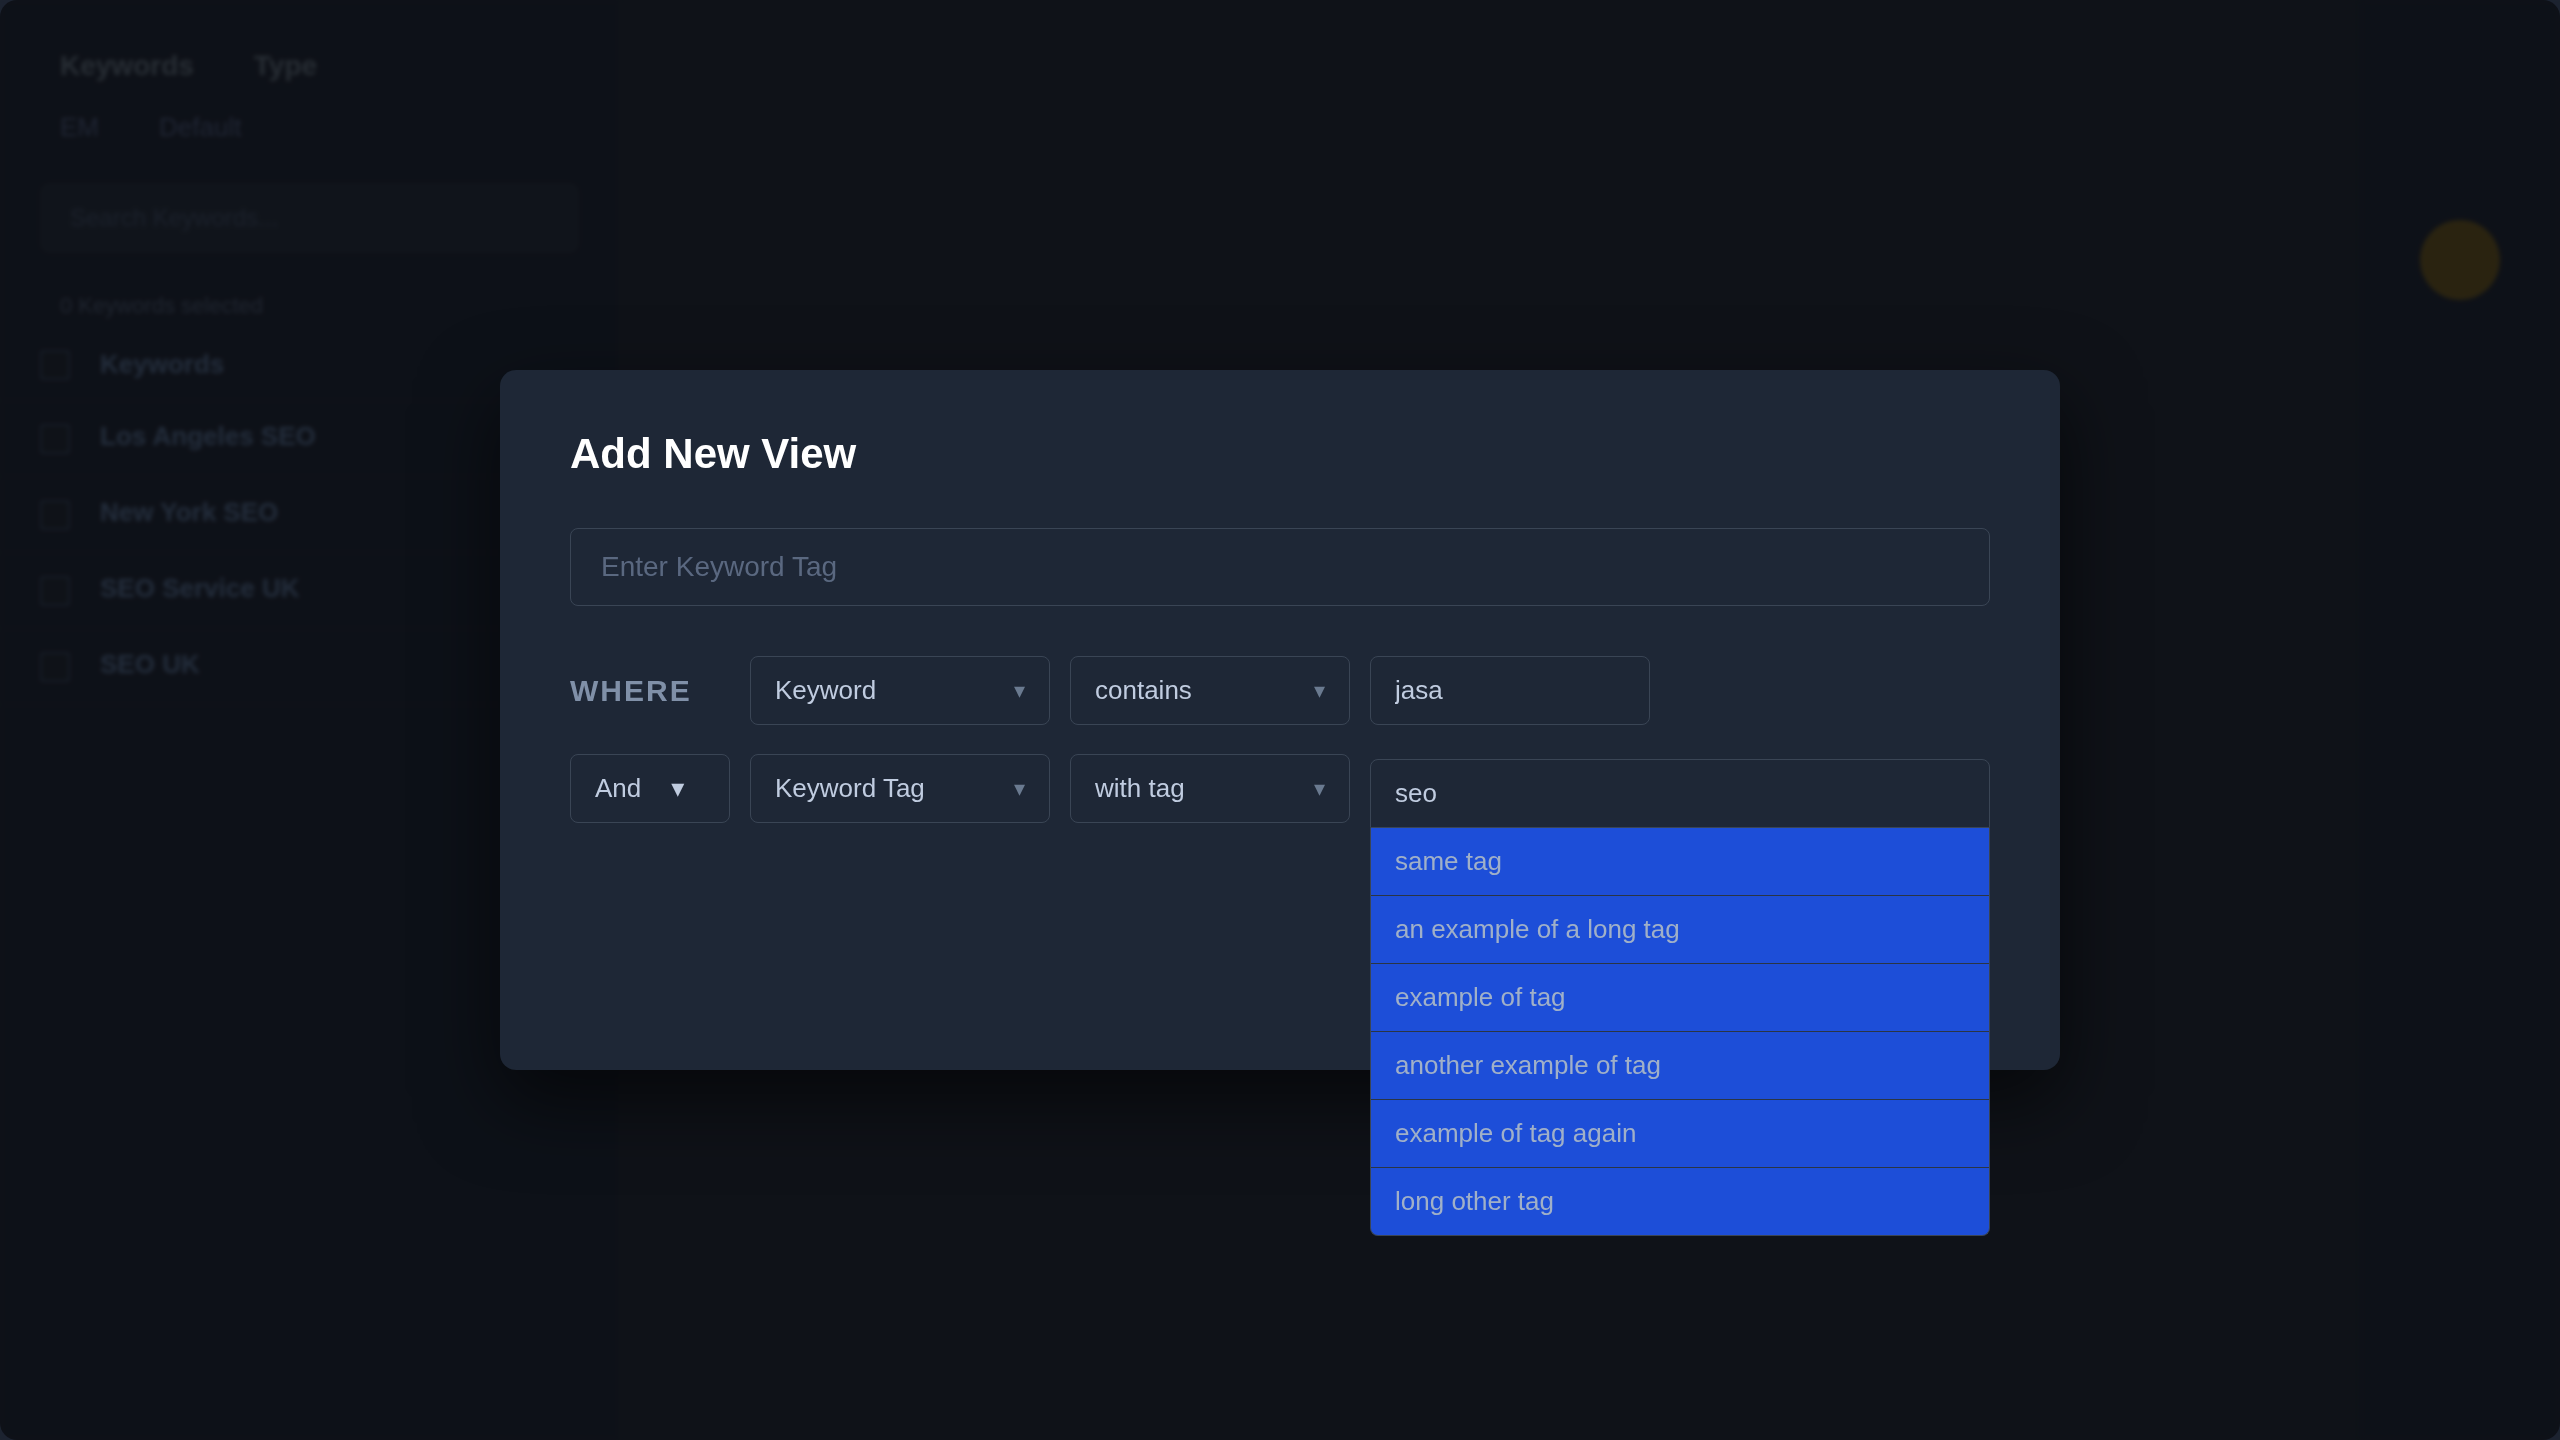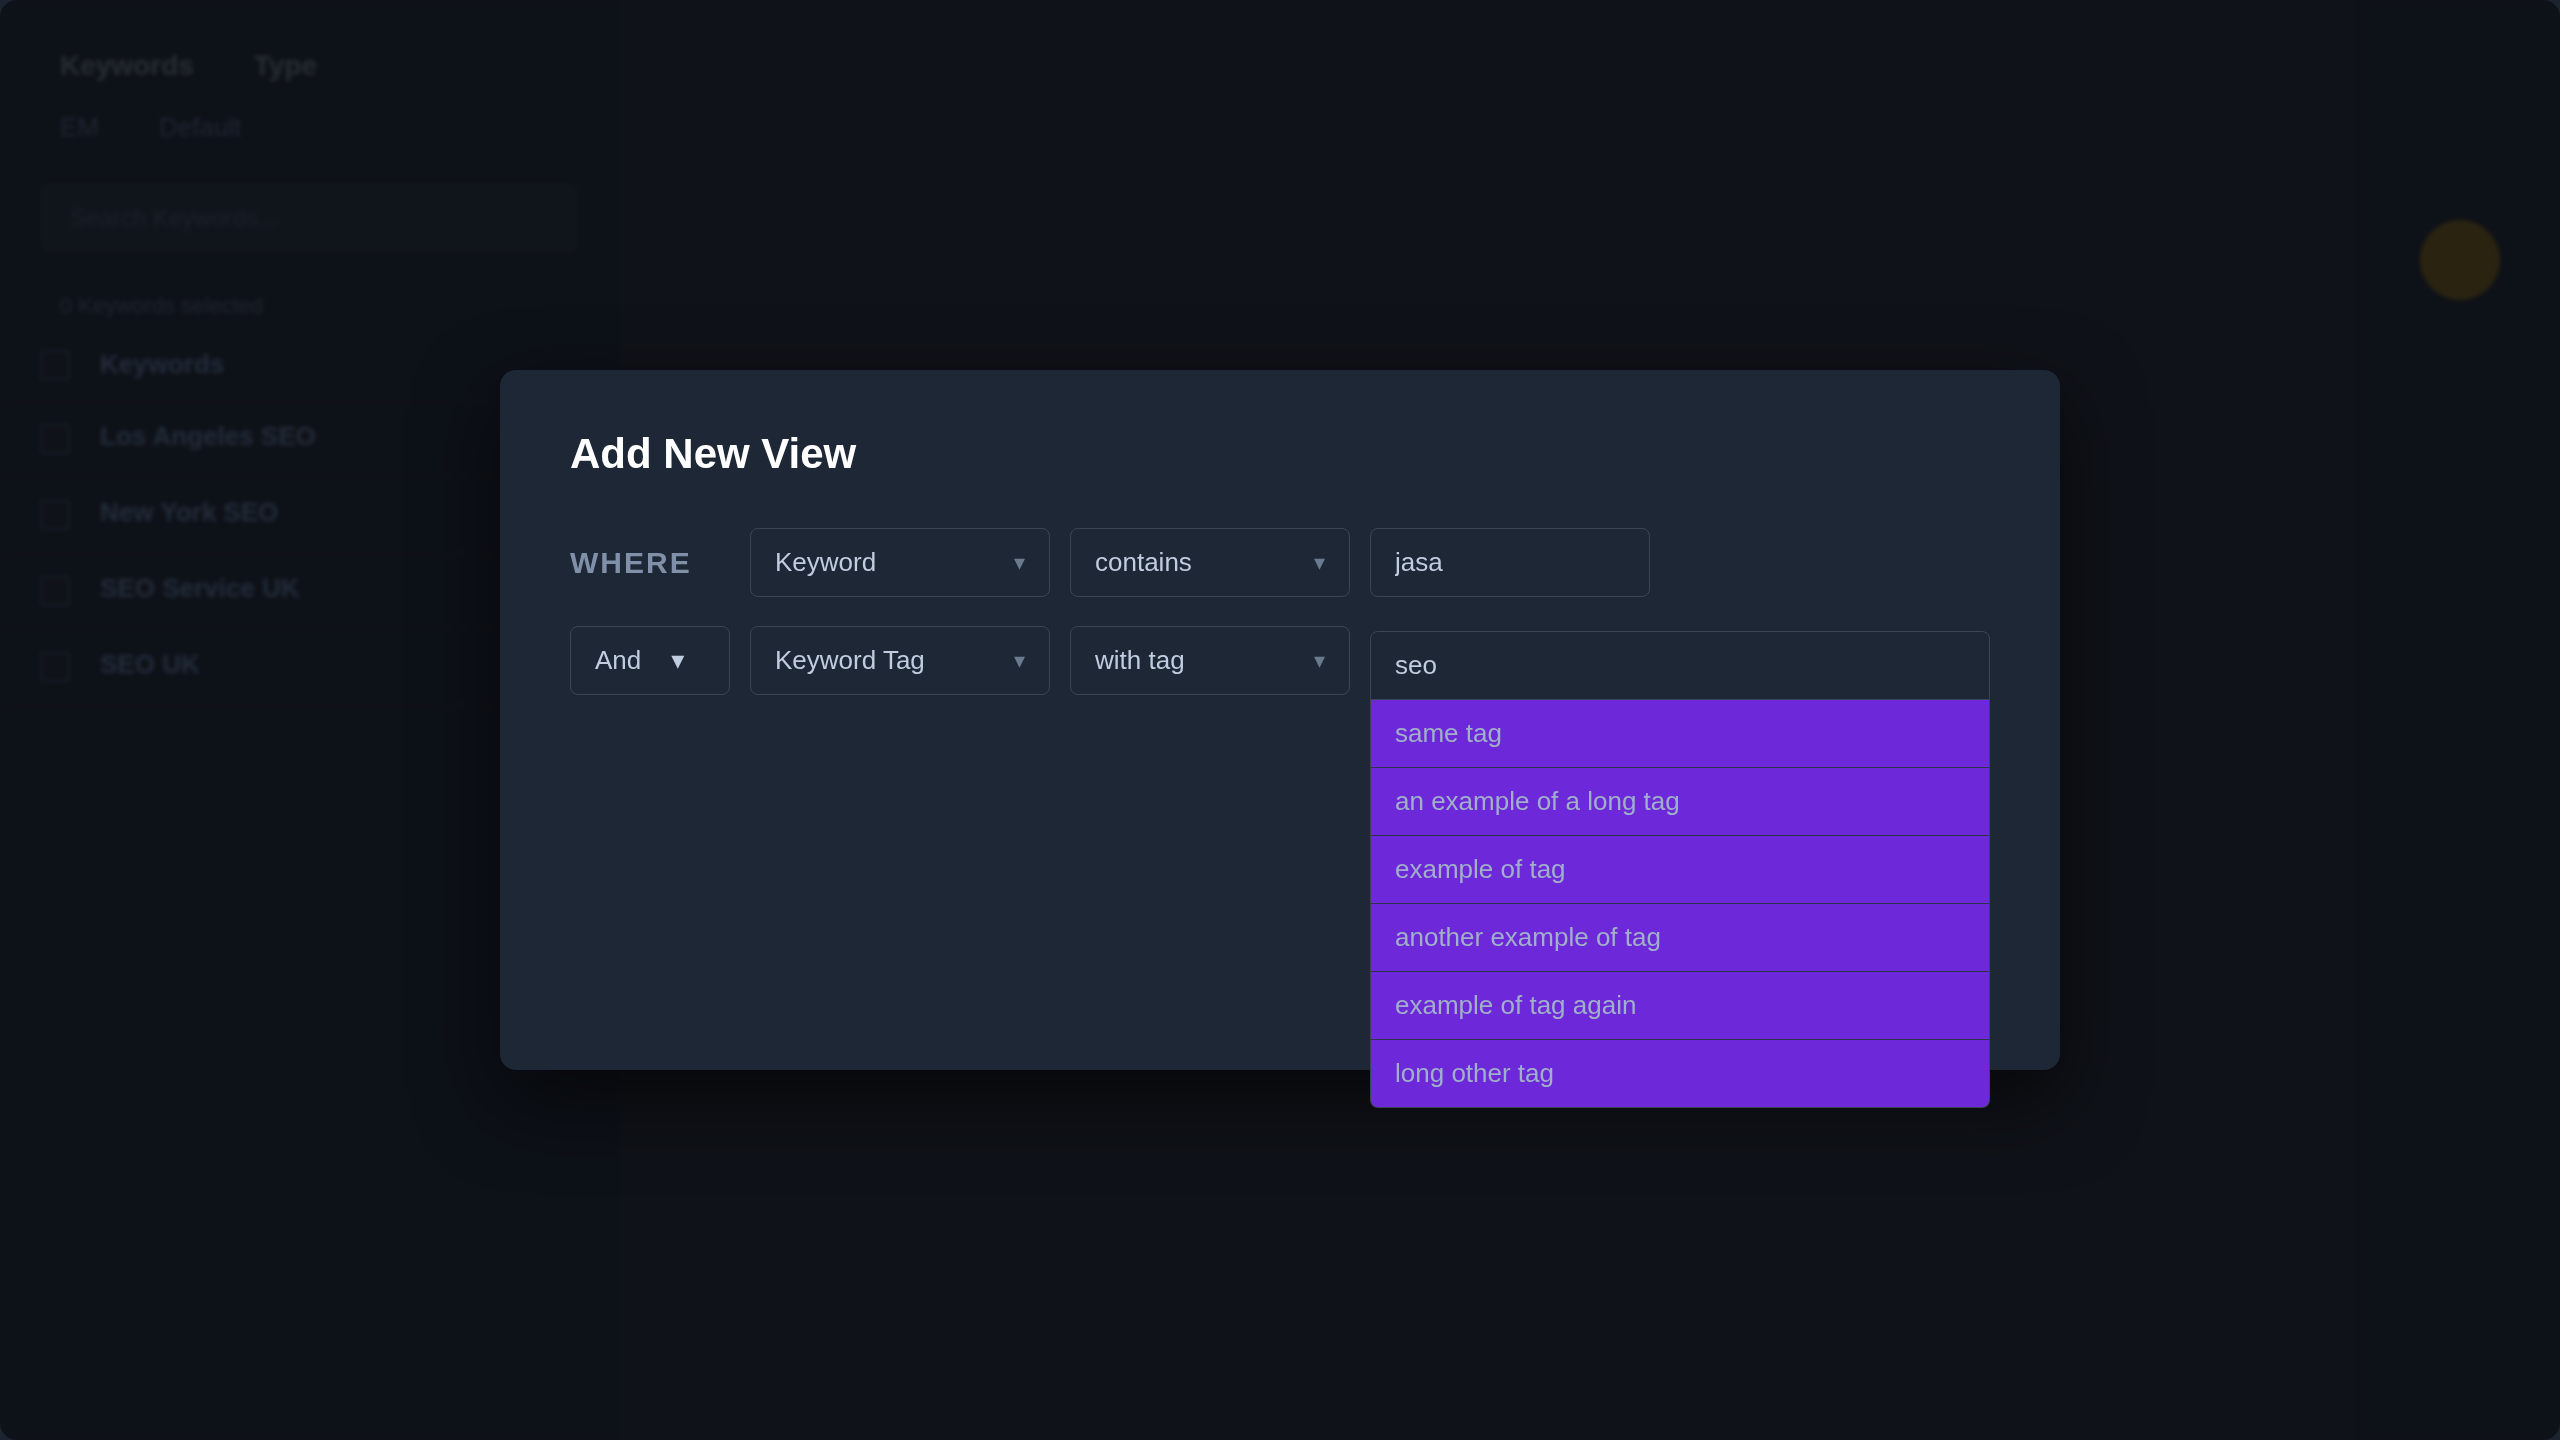--- a/index.html
+++ b/index.html
@@ -272,21 +272,21 @@
       font-size: 26px;
       outline: none;
       width: 100%;
     }
 
     .tag-suggestions {
       position: absolute;
       top: 100%;
       left: 0;
       right: 0;
-      background: #6d28d9;
+      background: #1d4ed8;
       border: 1.5px solid #3a4555;
       border-top: none;
       border-radius: 0 0 8px 8px;
       z-index: 100;
       overflow: hidden;
     }
 
     .tag-suggestion-item {
       padding: 18px 24px;
       color: #a0b0c8;
@@ -383,20 +383,21 @@
   <div class="bg-right">
     <div class="bg-avatar"></div>
   </div>
 </div>
 
 <div class="overlay">
 
   <div class="modal">
     <div class="modal-title">Add New View</div>
 
+    <input class="keyword-tag-input" type="text" placeholder="Enter Keyword Tag" style="">
 
     <div class="where-section">
 
       <div class="where-row">
         <div class="where-label">WHERE</div>
         <div class="select-field select-keyword">
           <span>Keyword</span>
           <span class="chevron">▾</span>
         </div>
         <div class="select-field select-contains">

